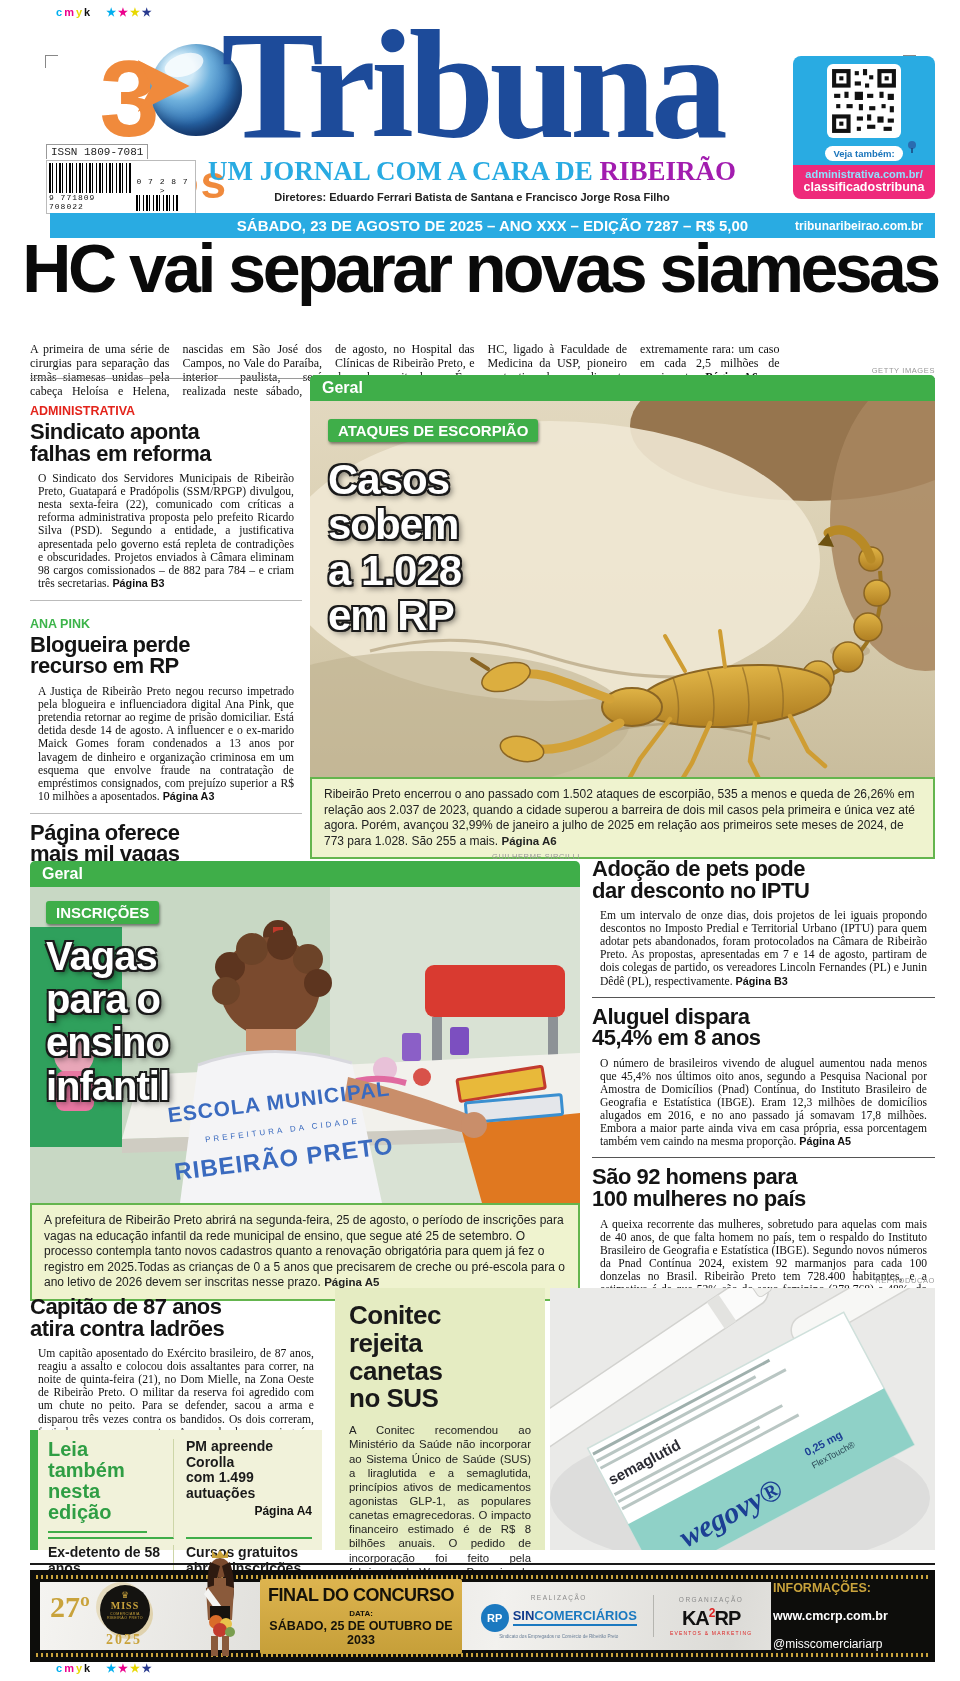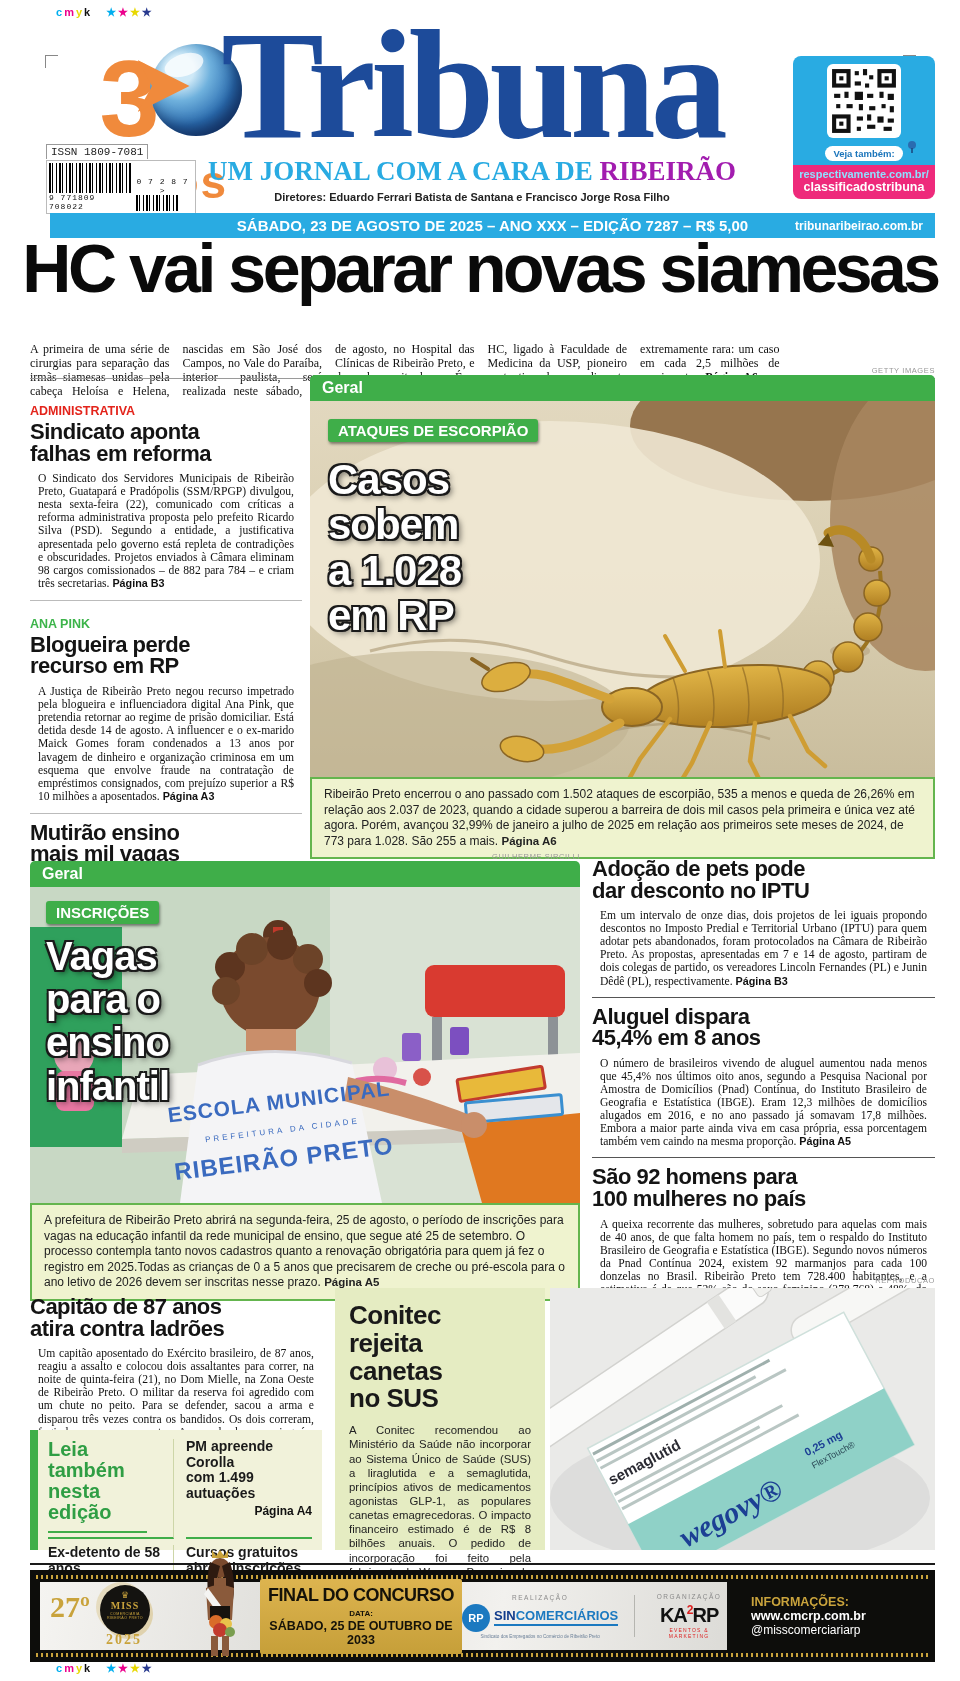--- a/index.html
+++ b/index.html
@@ -130,21 +130,21 @@
   .rpcirc{width:28px;height:28px;border-radius:50%;background:#1b79c0;color:#fff;font:800 11px "Liberation Sans",sans-serif;
           display:flex;align-items:center;justify-content:center;}
   .sincname{font:800 13px "Liberation Sans",sans-serif;border-bottom:2px solid #1b79c0;line-height:1.15;}
   .sincname .p1{color:#123c8c}.sincname .p2{color:#1b79c0}
   .sinctag{font:400 4.6px "Liberation Sans",sans-serif;color:#6a7f98;text-align:center;margin-top:2px;}
   .pdivider{width:1px;height:42px;background:#b5b5b0;}
   .karp{font:800 20px "Liberation Sans",sans-serif;color:#111;text-align:center;letter-spacing:-1px;}
   .karp sup{color:#d22;font-size:12px;}
   .karptag{font:400 5px "Liberation Sans",sans-serif;color:#d22;letter-spacing:1.2px;text-align:center;margin-top:1px;}
   .adinfo{width:150px;flex:none;align-self:stretch;background:#0d0d0b;display:flex;flex-direction:column;
-          justify-content:center;padding:0 24px;gap:0;}
+          justify-content:center;padding:0 2px;gap:14px;}
   .adinfo .il{color:#c9a33c;font:800 12.5px "Liberation Sans",sans-serif;}
   .adinfo .is{color:#fff;font:800 12.5px "Liberation Sans",sans-serif;}
   .adinfo .ig{color:#fff;font:400 12px "Liberation Sans",sans-serif;}
 </style>
 </head>
 <body>
 
 <div class="page">
 
   <div class="abs pmark" style="left:56px;top:6px;">
@@ -230,21 +230,21 @@
       </svg>
     </div>
     <div class="veja">
       <span>Veja também:</span>
       <svg class="pin" viewBox="0 0 14 14">
         <circle cx="7" cy="5" r="4" fill="#2a6cb0"></circle>
           <rect x="6.2" y="8" width="1.6" height="5" fill="#1b4a80"></rect>
       </svg>
     </div>
     <div class="pinkstrip">
-      <span class="u1">respectivamente.com.br/</span>
+      <span class="u1">administrativa.com.br/</span>
       <span class="u2">classificadostribuna</span>
     </div>
   </div>
 
   <div class="abs datebar">
     <div class="ctr">SÁBADO, 23 DE AGOSTO DE 2025 – ANO XXX – EDIÇÃO 7287 – R$ 5,00</div>
     <div class="site">tribunaribeirao.com.br</div>
   </div>
 
   <div class="abs leadhl">HC vai separar novas siamesas</div>
@@ -263,21 +263,21 @@
     </div>
     <hr class="art">
     <div>
       <div class="kicker green">ANA PINK</div>
       <h2 class="art">Blogueira perde
 recurso em RP</h2>
       <p class="body"><span>A Justiça de Ribeirão Preto negou recurso impetrado pela blogueira e influenciadora digital Ana Pink, que pretendia retornar ao regime de prisão domiciliar. Está detida desde 14 de agosto. A influencer e o ex-marido Maick Gomes foram condenados a 13 anos por lavagem de dinheiro e organização criminosa em um esquema que envolve fraude na contratação de empréstimos consignados, com prejuízo superior a R$ 10 milhões a aposentados.</span> <b>Página A3</b></p>
     </div>
     <hr class="art">
     <div>
-      <h2 class="art">Mutirão ensino
+      <h2 class="art">Página oferece
 mais mil vagas</h2>
       <p class="body"><span>Mais uma edição do Mutirão Emprega Varejo será realizada neste sábado (23), das nove às 14 horas, na rua Tamandaré nº 163, em Ribeirão Preto, com cerca de mil novas vagas. A iniciativa integra a programação de um projeto ainda mais amplo, o Emprega Mais Ribeirão, resultado da união de forças entre 54 entidades/movimentos setoriais e o poder público. No total, serão 14 eventos até dezembro, com 16 mil oportunidades.</span> <b>Página B4</b></p>
     </div>
   </div>
 
   <div class="abs scorp">
     <div class="credit">GETTY IMAGES</div>
     <div class="secbar">Geral</div>
     <div class="photo" style="height:376px;">
       <svg width="625" height="376" viewBox="0 0 625 376">

